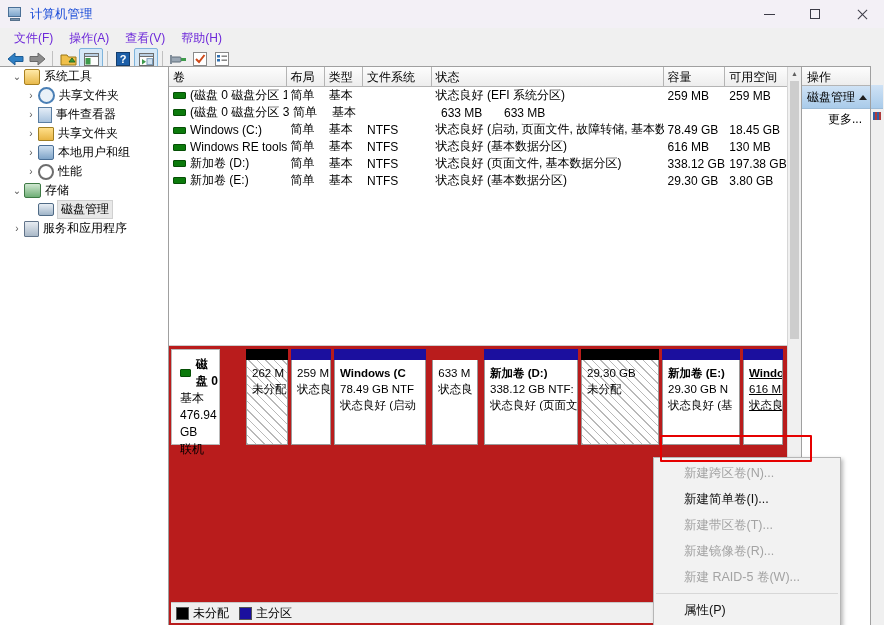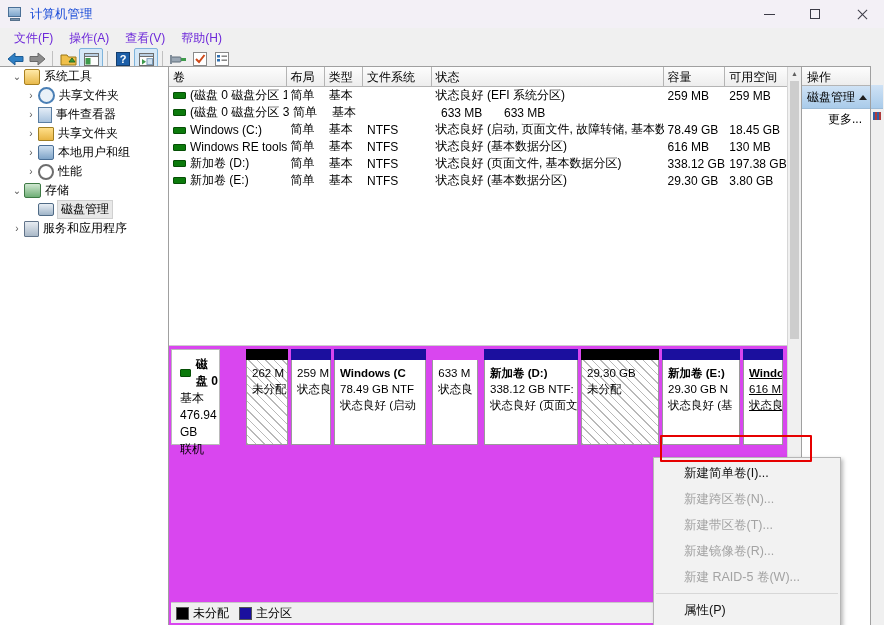--- a/index.html
+++ b/index.html
@@ -75,21 +75,21 @@
   .c-vol{width:120px;} .c-lay{width:39px;} .c-typ{width:39px;}
   .c-fs{width:70px;} .c-st{width:237px;} .c-cap{width:63px;} .c-free{width:64px;}
 
   
   .vsb{position:absolute;width:13px;background:#f0f0f0;border-left:1px solid #d6d6d6;}
   .vsb .thumb{position:absolute;left:2px;right:2px;background:#cdcdcd;border-radius:0;}
   .vsb .sbtn{position:absolute;left:0;width:13px;height:13px;color:#606060;font-size:7px;
              display:flex;align-items:center;justify-content:center;}
 
   
-  #diskarea{position:absolute;left:0;top:279px;right:13px;bottom:0;background:#d946ef;}
+  #diskarea{position:absolute;left:0;top:279px;right:13px;bottom:0;background:#b91c1c;}
   #diskrow{position:absolute;left:2px;top:3px;right:2px;height:96px;display:flex;}
   #diskinfo{width:110px;border:1px solid #b9b9b9;background:#fff;box-sizing:border-box;
             padding:6px 0 0 8px;font-size:12px;line-height:17px;}
   #diskinfo .dtitle{font-weight:bold;display:flex;align-items:center;}
   #diskinfo .dico{display:inline-block;width:13px;height:6px;background:#0b7a0b;border:1px solid #054f05;
                   margin-right:5px;border-radius:1px;}
   #parts{flex:1;display:flex;margin-left:3px;}
   .part{box-sizing:border-box;margin-right:3px;display:flex;flex-direction:column;}
   .part .cap{height:11px;}
   .part .cap.blue{background:#1b0f9e;}
@@ -464,22 +464,22 @@
   </div>
 
   <div id="right-strip">
     <div style="position:absolute;left:0;top:19px;width:12px;height:23px;background:linear-gradient(#cfe2f5,#a9cbea);border-bottom:1px solid #9dbcd8;"></div>
     <div style="position:absolute;left:2px;top:46px;width:8px;height:8px;
                 background:repeating-linear-gradient(90deg,#2f5fa8 0 2px,#b03a3a 2px 4px);"></div>
   </div>
 </div>
 
 <div id="ctxmenu">
+  <div class="cm-item disabled">新建跨区卷(N)...</div>
   <div class="cm-item enabled">新建简单卷(I)...</div>
-  <div class="cm-item disabled">新建跨区卷(N)...</div>
   <div class="cm-item disabled">新建带区卷(T)...</div>
   <div class="cm-item disabled">新建镜像卷(R)...</div>
   <div class="cm-item disabled">新建 RAID-5 卷(W)...</div>
   <div class="cm-sep"></div>
   <div class="cm-item enabled">属性(P)</div>
 
 </div>
 
 <div id="ctx-highlight"></div>
 

